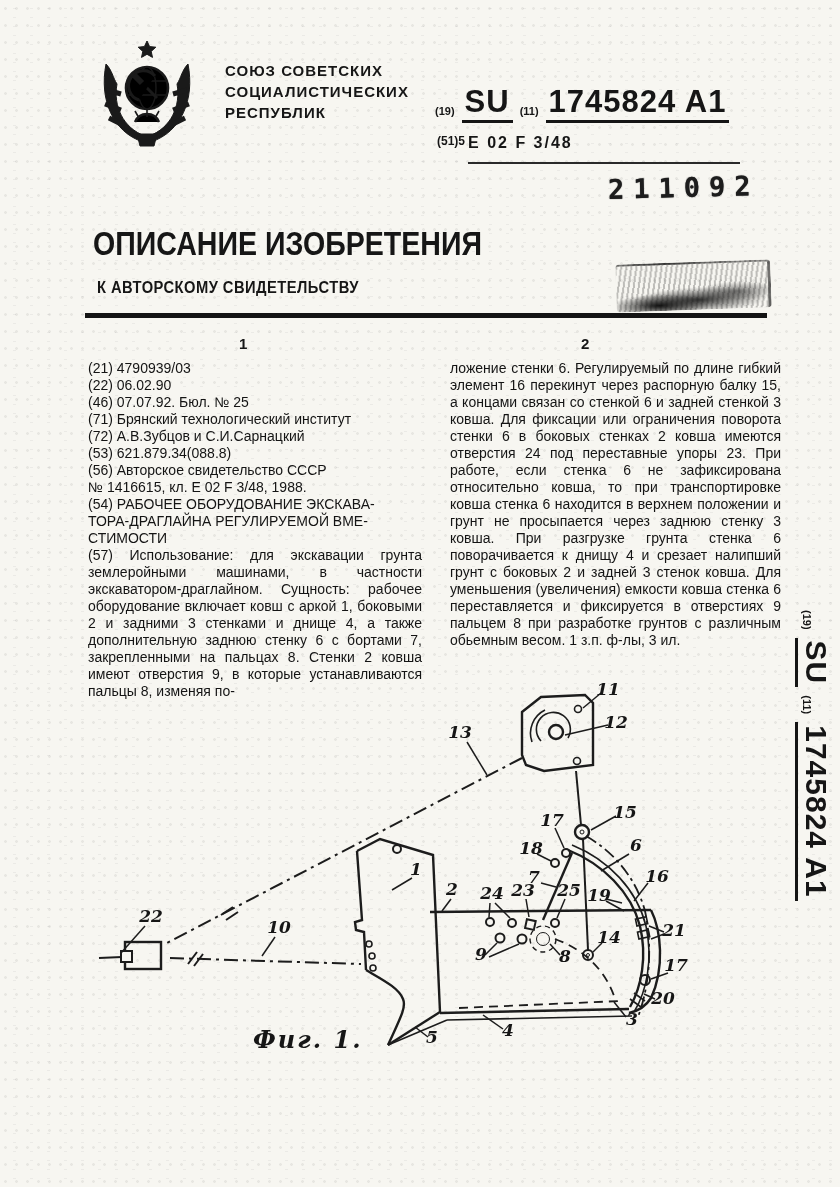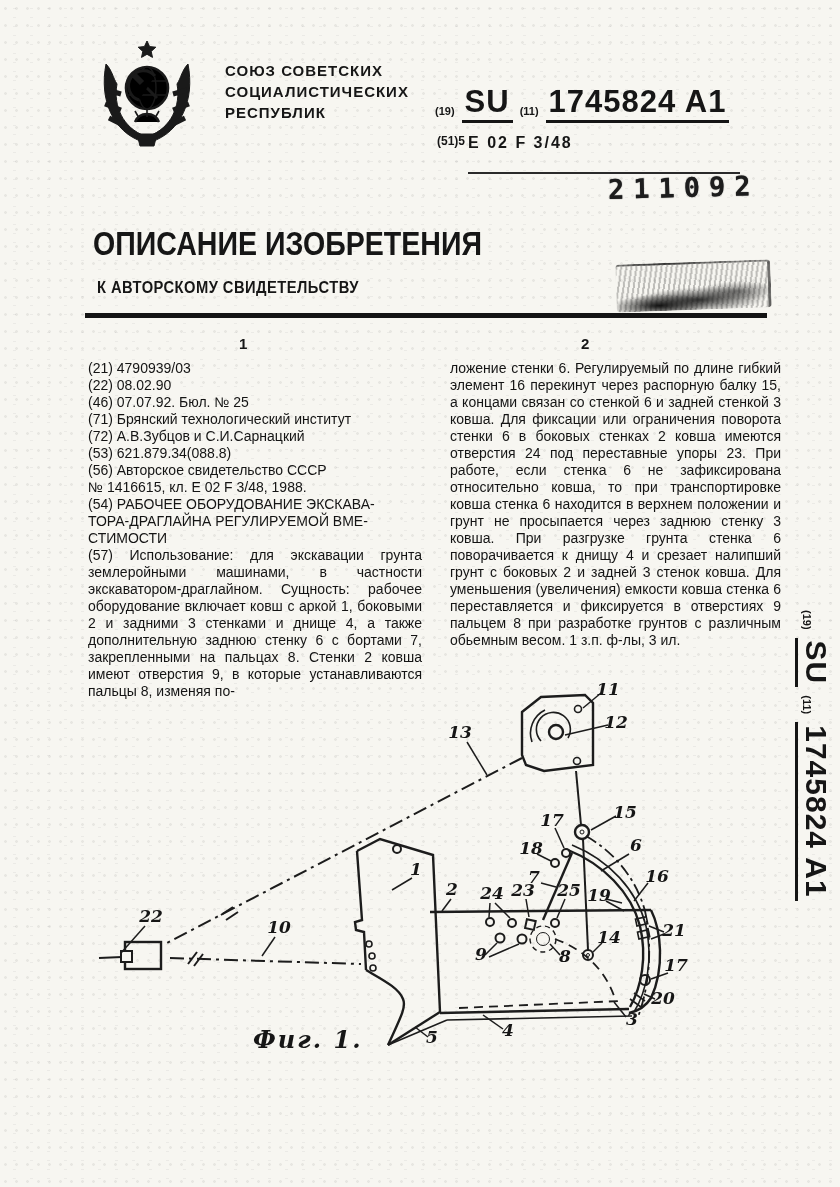--- a/index.html
+++ b/index.html
@@ -21,21 +21,21 @@
   .country{left:225px;top:60px;font-size:15px;font-weight:bold;line-height:21px;letter-spacing:1px;white-space:pre-line;}
   .committee{left:100px;top:164px;font-size:14px;font-weight:bold;line-height:19px;letter-spacing:.6px;white-space:pre-line;}
   .doc-title{left:93px;top:224px;font-size:34px;font-weight:bold;letter-spacing:0;transform:scaleX(.84);transform-origin:left;white-space:nowrap;}
   .doc-subtitle{left:97px;top:279px;font-size:16px;font-weight:bold;letter-spacing:.5px;transform:scaleX(.92);transform-origin:left;white-space:nowrap;}
   
   .publine{left:435px;top:86px;display:flex;align-items:flex-end;gap:7px;}
   .publine .sm,.side-code .sm{font-size:11px;font-weight:bold;padding-bottom:6px;}
   .publine .big,.side-code .big{font-size:31px;font-weight:bold;line-height:1;border-bottom:3px solid #151515;padding:0 3px 3px 3px;letter-spacing:1px;white-space:nowrap;}
   .ipcline{left:437px;top:134px;display:flex;align-items:flex-start;gap:3px;}
   .ipcline .sm{font-size:12px;font-weight:bold;}
-  .ipcline .code{font-size:16px;font-weight:bold;letter-spacing:2px;border-bottom:2px solid #2a2a2a;width:272px;padding-bottom:20px;}
+  .ipcline .code{font-size:16px;font-weight:bold;letter-spacing:2px;border-bottom:2px solid #2a2a2a;width:272px;padding-bottom:10px;}
   .stamp-number{left:608px;top:172px;font-size:27px;font-weight:bold;font-family:"DejaVu Sans Mono",monospace;letter-spacing:9px;transform:rotate(-1.5deg);color:#1d1d1d;text-shadow:0 0 1px #333;}
   .ink-smudge{
     left:616px;top:262px;width:152px;height:46px;transform:rotate(-2deg);border-radius:4px;
     border-top:2px solid rgba(25,25,25,.45);border-right:3px solid rgba(25,25,25,.6);
     background:
       radial-gradient(70px 16px at 28% 88%, rgba(8,8,8,.95), rgba(8,8,8,0) 72%),
       radial-gradient(95px 18px at 55% 78%, rgba(18,18,18,.85), rgba(18,18,18,0) 70%),
       radial-gradient(60px 14px at 80% 62%, rgba(25,25,25,.55), rgba(25,25,25,0) 70%),
       repeating-linear-gradient(100deg, rgba(20,20,20,.25) 0 2px, transparent 2px 5px);
   }
@@ -116,21 +116,21 @@
 
   <div class="abs ink-smudge"></div>
 
   <div class="abs rule"></div>
 
   <div class="abs colno colno1">1</div>
   <div class="abs colno colno2">2</div>
 
   <div class="abs col col1">
     <div class="biblio">(21) 4790939/03
-(22) 08.02.90
+(22) 06.02.90
 (46) 07.07.92. Бюл. № 25
 (71) Брянский технологический институт
 (72) А.В.Зубцов и С.И.Сарнацкий
 (53) 621.879.34(088.8)
 (56) Авторское свидетельство СССР
 № 1416615, кл. Е 02 F 3/48, 1988.
 (54) РАБОЧЕЕ ОБОРУДОВАНИЕ ЭКСКАВА-
 ТОРА-ДРАГЛАЙНА РЕГУЛИРУЕМОЙ ВМЕ-
 СТИМОСТИ</div>
     <div class="paratext">(57) Использование: для экскавации грунта землеройными машинами, в частности экскаватором-драглайном. Сущность: рабочее оборудование включает ковш с аркой 1, боковыми 2 и задними 3 стенками и днище 4, а также дополнительную заднюю стенку 6 с бортами 7, закрепленными на пальцах 8. Стенки 2 ковша имеют отверстия 9, в которые устанавливаются пальцы 8, изменяя по-</div>

